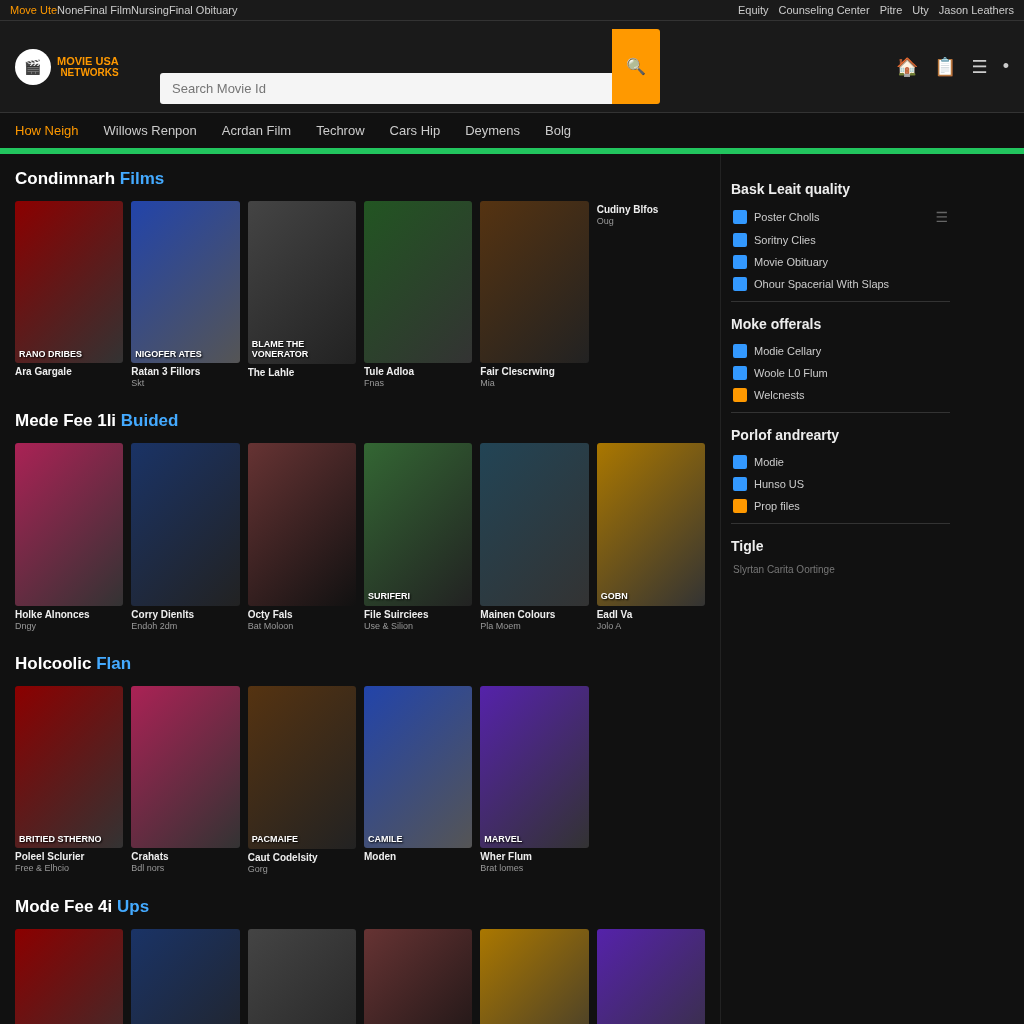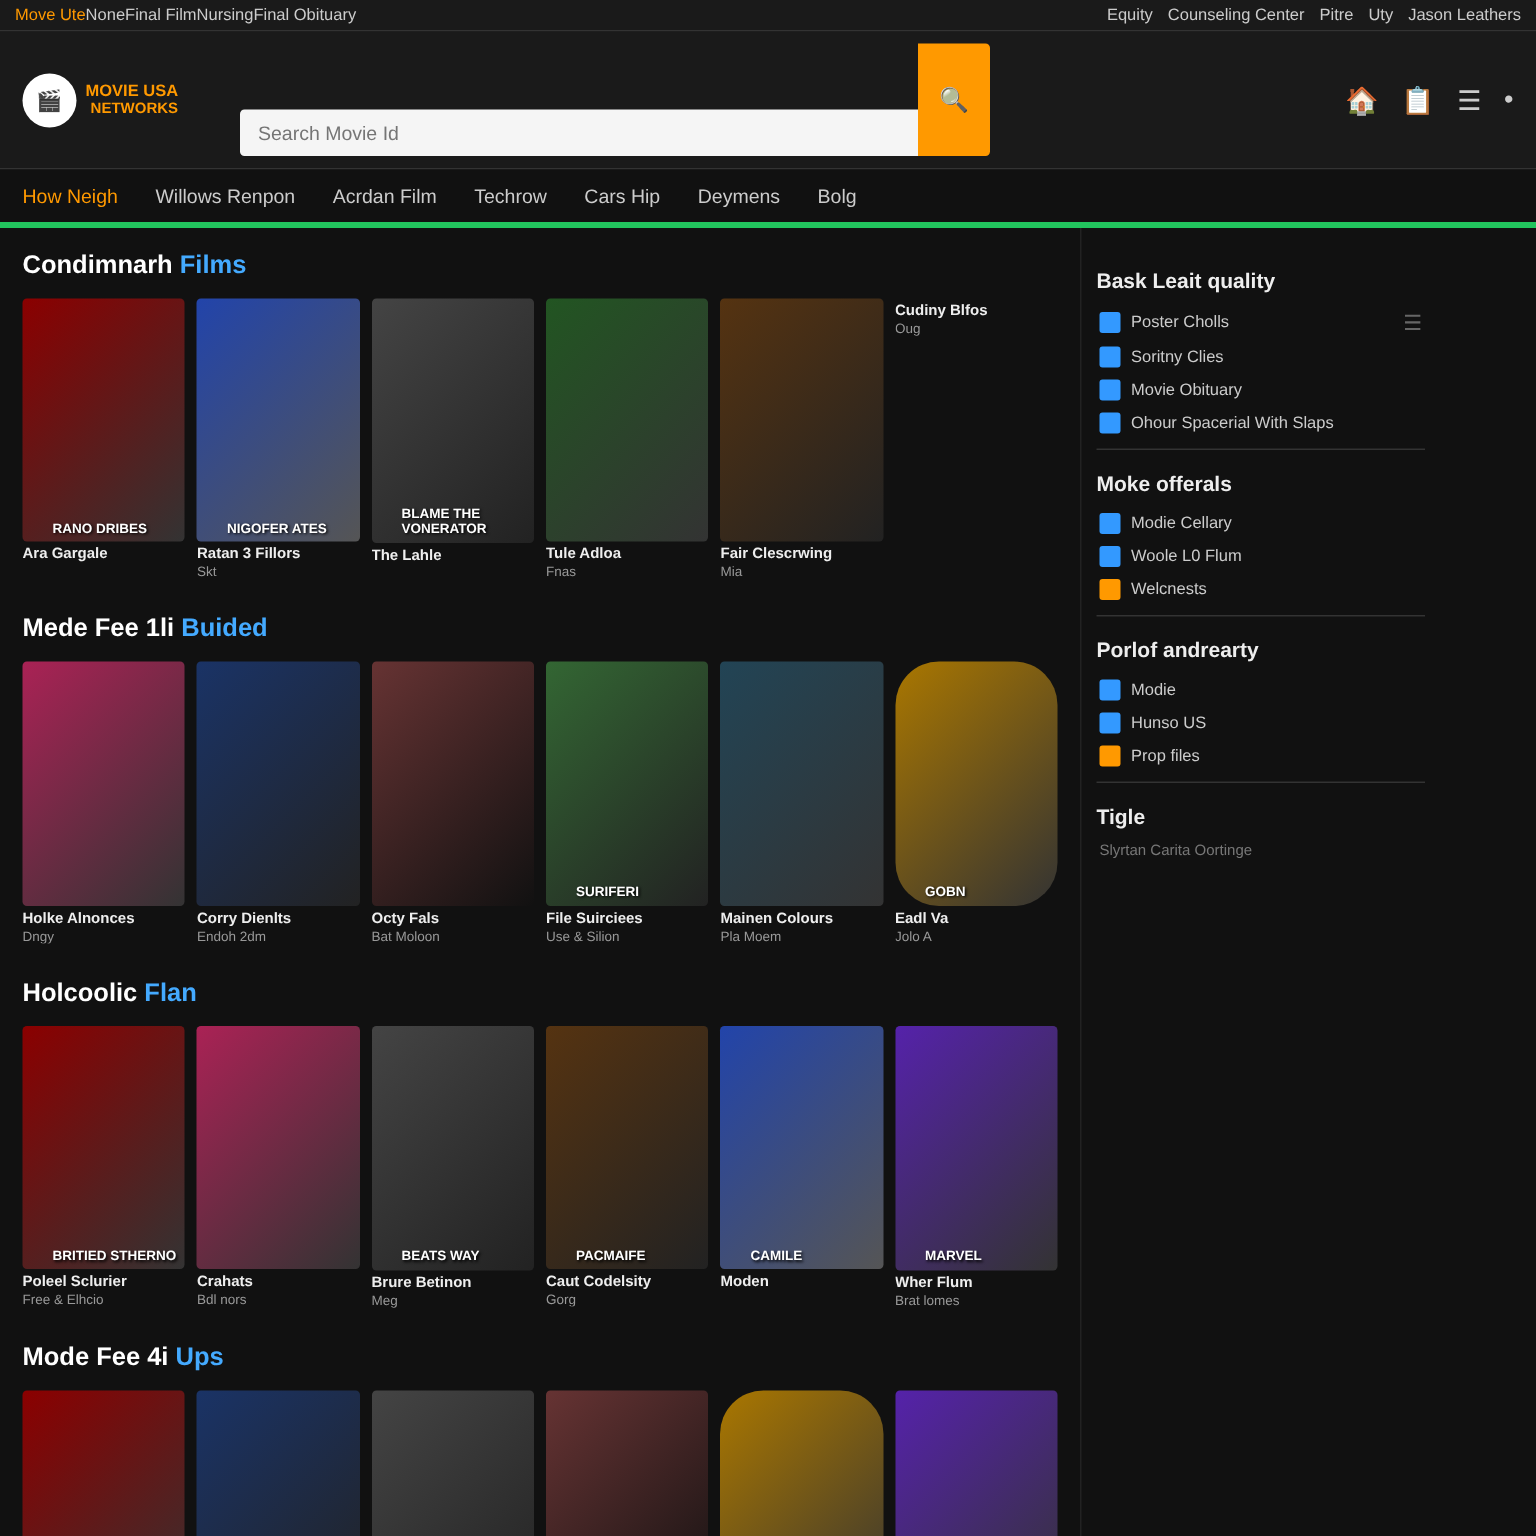--- a/index.html
+++ b/index.html
@@ -87,21 +87,21 @@
       color: #ccc;
     }
     .header-icon { font-size: 18px; cursor: pointer; }
 
     
     .nav {
       background: #111;
       display: flex;
       gap: 25px;
       padding: 10px 15px;
-      border-bottom: 4px solid #22c55e;
+      border-bottom: 6px solid #22c55e;
     }
     .nav a {
       color: #ccc;
       text-decoration: none;
       font-size: 13px;
     }
     .nav a.active { color: #f90; }
 
     
     .main-layout {
@@ -164,26 +164,26 @@
     .p2 { background: linear-gradient(135deg, #2244aa, #555); }
     .p3 { background: linear-gradient(135deg, #444, #222); }
     .p4 { background: linear-gradient(135deg, #225522, #333); }
     .p5 { background: linear-gradient(135deg, #553311, #222); }
     .p6 { background: linear-gradient(135deg, #5522aa, #333); }
     .p7 { background: linear-gradient(135deg, #aa2255, #333); }
     .p8 { background: linear-gradient(135deg, #1a3366, #222); }
     .p9 { background: linear-gradient(135deg, #336633, #222); }
     .p10 { background: linear-gradient(135deg, #663333, #111); }
     .p11 { background: linear-gradient(135deg, #224455, #333); }
-    .p12 { background: linear-gradient(135deg, #aa7700, #333); border-radius: 29px; }
+    .p12 { background: linear-gradient(135deg, #aa7700, #333); }
 
     .poster-text {
       position: absolute;
       bottom: 4px;
-      left: 20px;
+      left: 4px;
       right: 4px;
       font-size: 9px;
       color: #fff;
       font-weight: bold;
       text-shadow: 1px 1px 2px #000;
       line-height: 1.1;
     }
 
     
     .sidebar {
@@ -397,29 +397,20 @@
             </div>
           </div>
           <div class="movie-card">
             <div class="movie-poster p7"></div>
             <div class="movie-info">
               <div class="movie-title">Crahats</div>
               <div class="movie-sub">Bdl nors</div>
             </div>
           </div>
           <div class="movie-card">
-            <div class="movie-poster p3">
-              <div class="poster-text">BEATS WAY</div>
-            </div>
-            <div class="movie-info">
-              <div class="movie-title">Brure Betinon</div>
-              <div class="movie-sub">Meg</div>
-            </div>
-          </div>
-          <div class="movie-card">
             <div class="movie-poster p5">
               <div class="poster-text">PACMAIFE</div>
             </div>
             <div class="movie-info">
               <div class="movie-title">Caut Codelsity</div>
               <div class="movie-sub">Gorg</div>
             </div>
           </div>
           <div class="movie-card">
             <div class="movie-poster p2">

